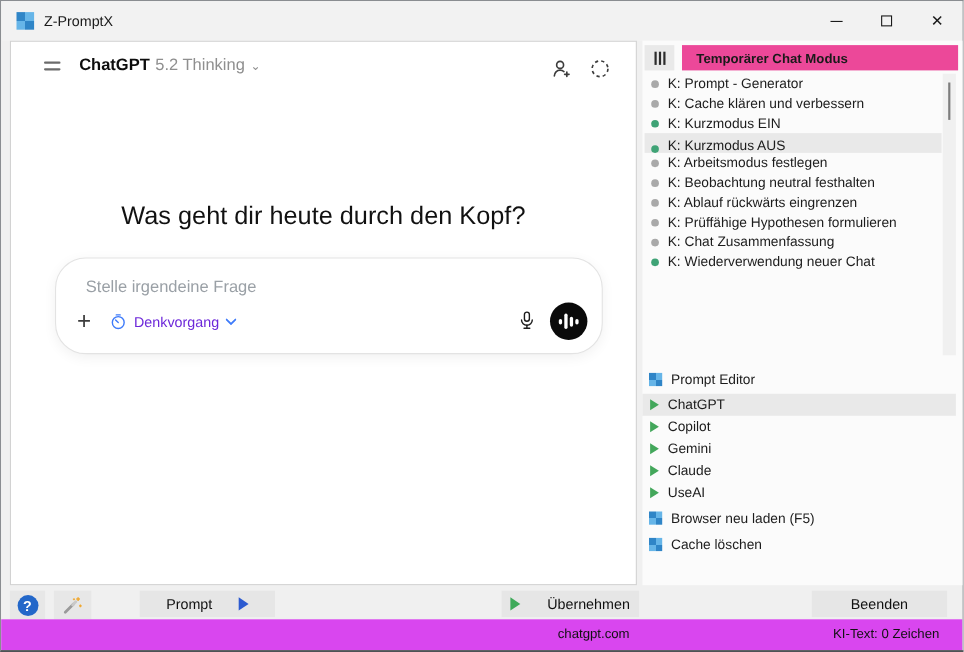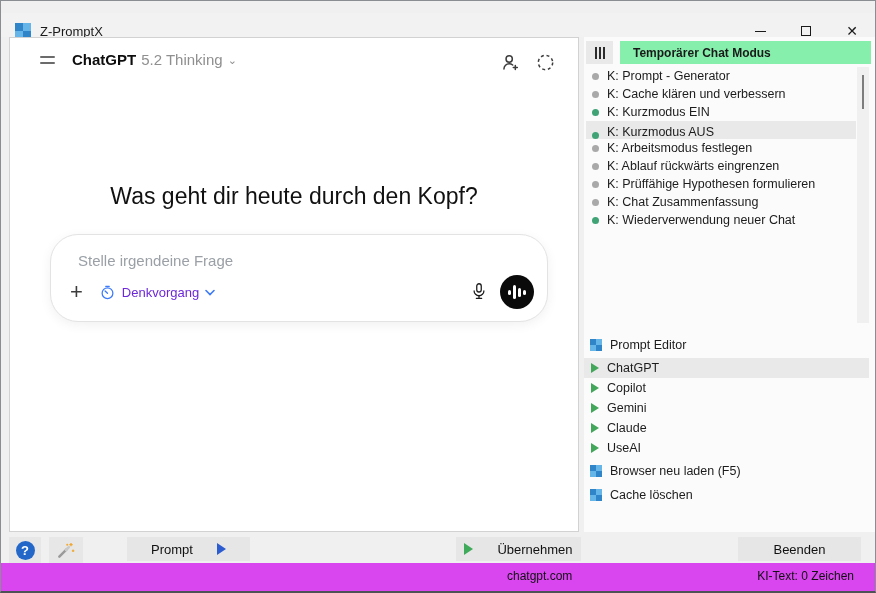--- a/index.html
+++ b/index.html
@@ -1,21 +1,21 @@
 <!DOCTYPE html>
 <html><head>
 <meta charset="utf-8">
 <style>
   html,body{margin:0;padding:0;background:#cfcfcf;}
   *{box-sizing:border-box;font-family:"Liberation Sans","DejaVu Sans",sans-serif;}
   .window{position:relative;width:876px;height:593px;background:#f0f0f0;
     border:1px solid #8a8d91;border-bottom:2px solid #4e5155;overflow:hidden;}
 
   
-  .titlebar{position:absolute;top:12px;left:0;right:0;height:36px;background:#f2f2f2;
+  .titlebar{position:absolute;top:0;left:0;right:0;height:36px;background:#f2f2f2;
     display:flex;align-items:center;padding-left:14px;}
   .quad{display:inline-block;background:conic-gradient(#66b5e8 0 25%,#2f85c7 0 50%,#66b5e8 0 75%,#2f85c7 0);}
   .quad-16{width:16px;height:16px;}
   .quad-12{width:12px;height:12px;flex:0 0 12px;}
   .title-text{margin-left:9px;font-size:13px;color:#1a1a1a;}
   .win-controls{position:absolute;right:0;top:0;height:36px;display:flex;}
   .win-btn{width:46px;height:36px;display:flex;align-items:center;justify-content:center;color:#1a1a1a;}
   .glyph-min{width:11px;height:1px;background:#1a1a1a;}
   .glyph-max{width:10px;height:10px;border:1px solid #1a1a1a;}
   .glyph-close{font-size:14px;line-height:1;}
@@ -44,21 +44,21 @@
   .spacer{flex:1;}
   .mic-wrap{margin-right:12px;display:flex;}
   .voice-btn{width:34px;height:34px;border-radius:50%;background:#0a0a0a;display:flex;align-items:center;justify-content:center;gap:2px;}
   .voice-btn i{display:block;width:3px;border-radius:2px;background:#fff;}
 
   
   .sidebar{position:absolute;left:583px;top:0;width:293px;height:495px;background:#fbfbfb;}
   .sb-header{position:absolute;top:4px;left:2px;right:6px;height:23px;display:flex;gap:7px;}
   .sb-menu-btn{width:27px;background:#e9e9e9;display:flex;align-items:center;justify-content:center;gap:2px;}
   .sb-menu-btn b{width:2px;height:12px;background:#2b2b2b;}
-  .sb-title-btn{flex:1;background:#86efac;display:flex;align-items:center;padding-left:13px;
+  .sb-title-btn{flex:1;background:#ec4899;display:flex;align-items:center;padding-left:13px;
     font-size:12px;font-weight:700;color:#1a1a1a;}
   .sb-list{position:absolute;top:30px;left:2px;right:21px;}
   .sb-row{height:18px;display:flex;align-items:center;gap:8px;padding-left:6px;font-size:12.5px;color:#1c1c1c;}
   .sb-row.selected{background:#e9e9e9;align-items:flex-end;}
   .dot{width:7px;height:7px;border-radius:50%;flex:0 0 7px;}
   .dot-gray{background:#a9a9a9;}
   .dot-green{background:#3fa376;}
   .sb-scrollbar{position:absolute;right:8px;top:30px;width:12px;height:256px;background:#f0f0f0;}
   .sb-thumb{position:absolute;left:5px;top:8px;width:2px;height:34px;background:#7d7d7d;}
   .sb-editor{position:absolute;top:299px;left:6px;height:18px;display:flex;align-items:center;gap:8px;
@@ -195,20 +195,24 @@
           <div class="sb-row selected">
             <span class="dot dot-green"></span>
             <span class="sb-label">K: Kurzmodus AUS</span>
           </div>
           <div class="sb-row">
             <span class="dot dot-gray"></span>
             <span class="sb-label">K: Arbeitsmodus festlegen</span>
           </div>
           <div class="sb-row">
             <span class="dot dot-gray"></span>
+            <span class="sb-label">K: Beobachtung neutral festhalten</span>
+          </div>
+          <div class="sb-row">
+            <span class="dot dot-gray"></span>
             <span class="sb-label">K: Ablauf rückwärts eingrenzen</span>
           </div>
           <div class="sb-row">
             <span class="dot dot-gray"></span>
             <span class="sb-label">K: Prüffähige Hypothesen formulieren</span>
           </div>
           <div class="sb-row">
             <span class="dot dot-gray"></span>
             <span class="sb-label">K: Chat Zusammenfassung</span>
           </div>

